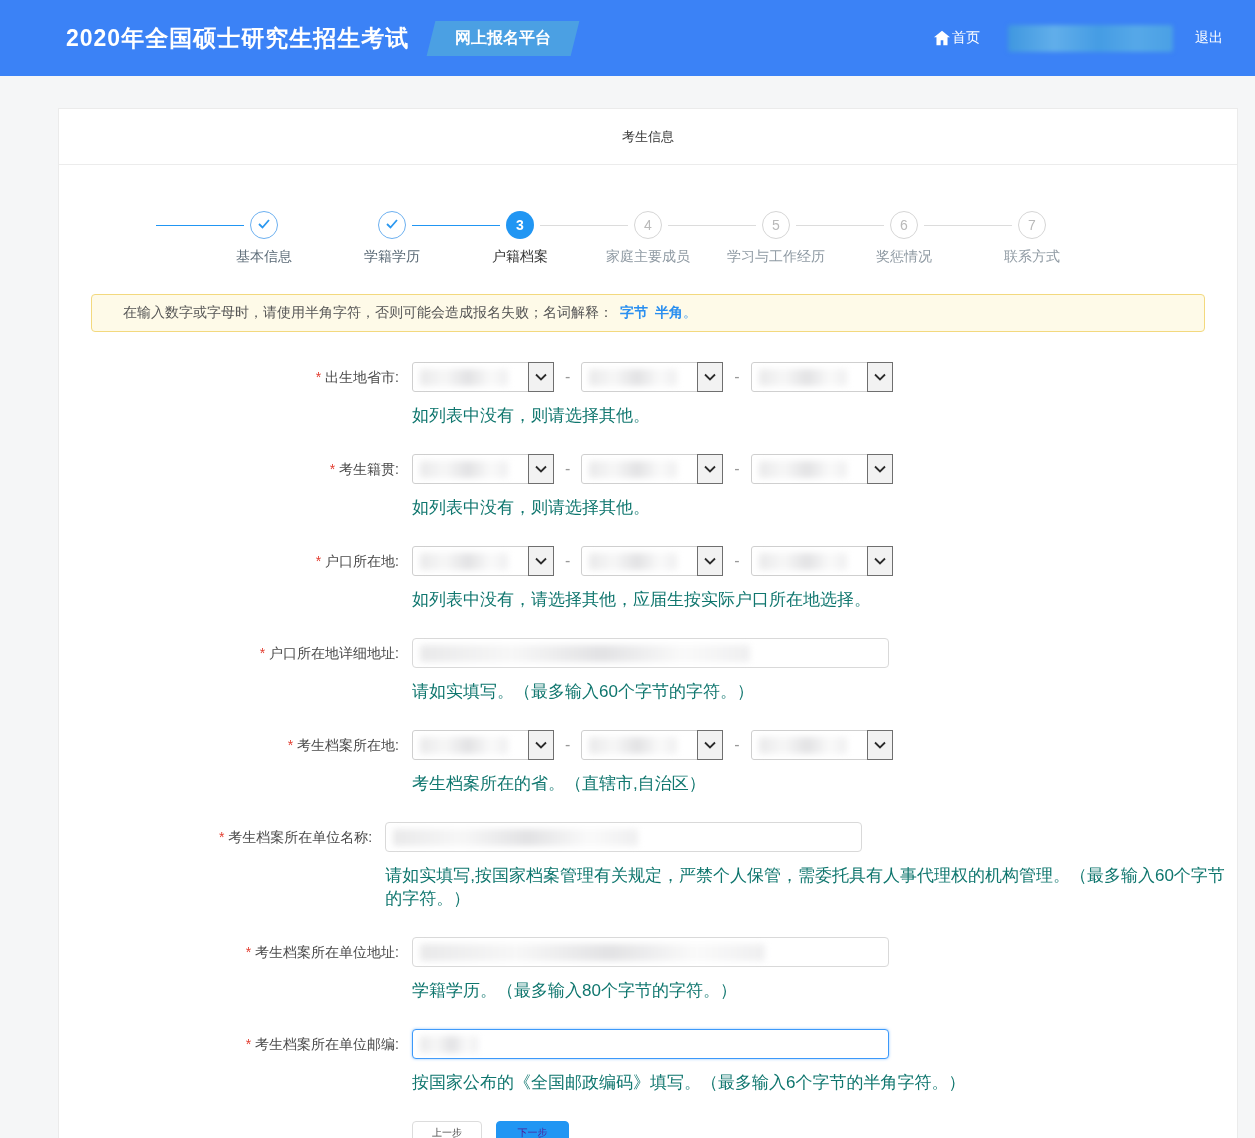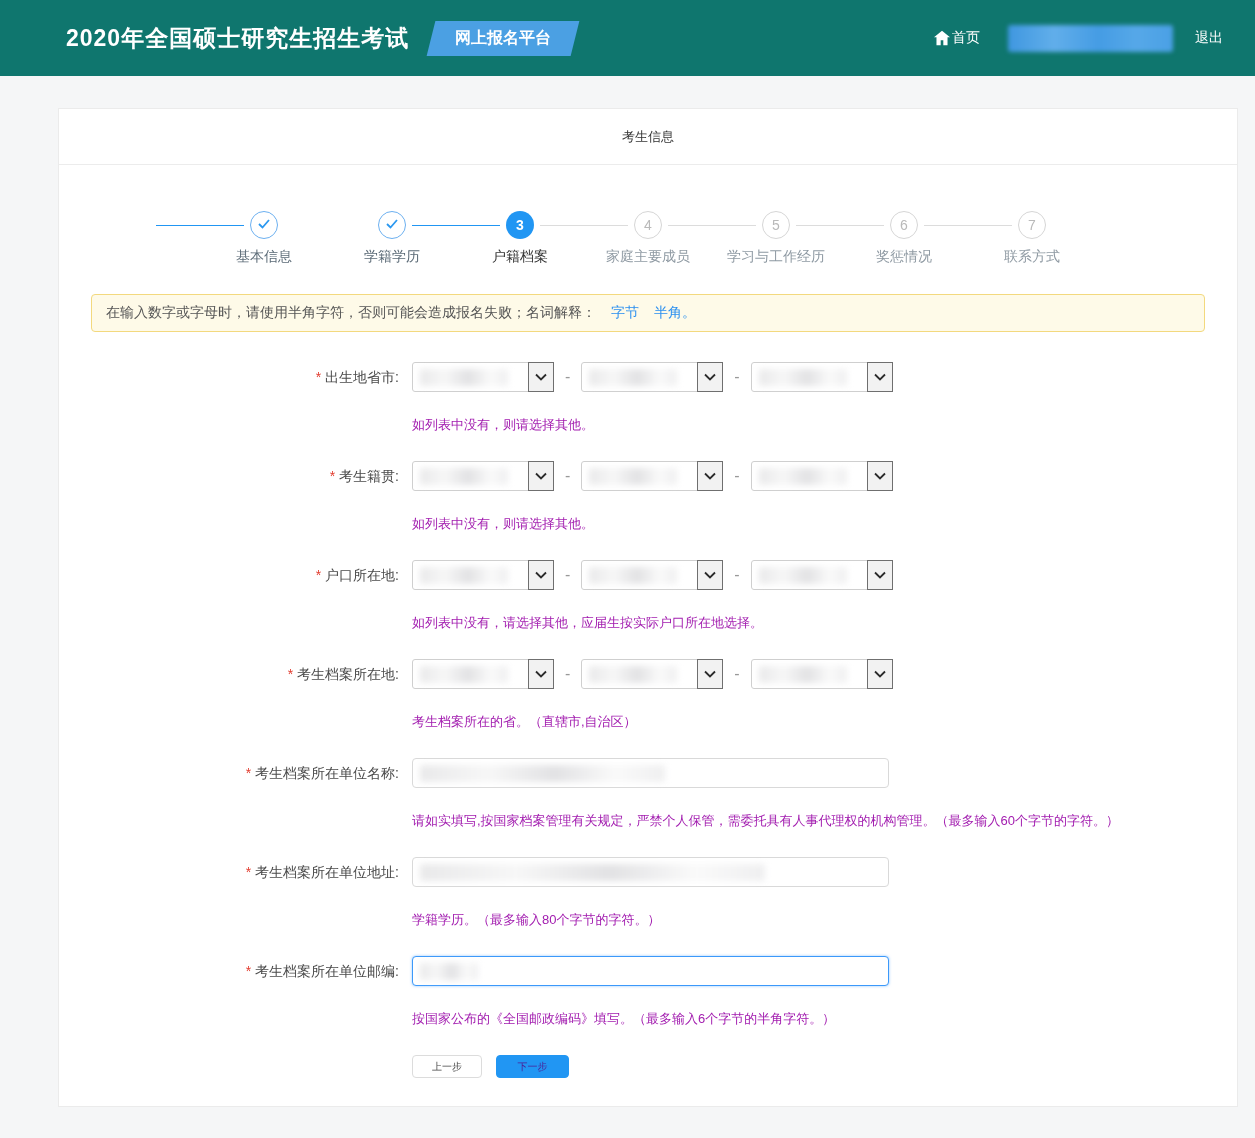--- a/index.html
+++ b/index.html
@@ -5,21 +5,21 @@
   * { box-sizing: border-box; margin: 0; padding: 0; }
   html,body { width: 1255px; height: 1138px; overflow: hidden; }
   body {
     background: #f5f6f7;
     font-family: "Liberation Sans", sans-serif;
     color: #444;
   }
 
   
   .header {
-    height: 76px; background: #0f766e;
+    height: 76px; background: #3b82f6;
     display: flex; align-items: center;
   }
   .header-title {
     margin-left: 66px; color: #fff;
     font-size: 23px; font-weight: bold; letter-spacing: 1px;
   }
   .badge {
     margin-left: 22px; background: #4ba0e3;
     transform: skewX(-14deg);
     padding: 7px 24px;
@@ -72,24 +72,24 @@
     position: absolute; left: -44px; top: 14px;
     width: 88px; height: 1px;
   }
   .line.blue { background: #2196f3; }
   .line.gray { background: #dcdcdc; }
 
   
   .notice {
     margin: 28px 32px 0; height: 38px;
     background: #fefae8; border: 1px solid #f3d97e; border-radius: 4px;
-    display: flex; align-items: center; padding: 0 14px;
+    display: flex; align-items: center; padding: 0 31px;
     font-size: 14px; color: #555;
   }
-  .notice a { color: #2a8ff0; text-decoration: none; margin-left: 15px; cursor: pointer; }
+  .notice a { color: #2a8ff0; text-decoration: none; margin-left: 7px; cursor: pointer; font-weight: bold; }
   .notice .suffix { color: #2a8ff0; }
 
   
   .form { margin-top: 30px; }
   .row { display: flex; margin-bottom: 27px; }
   .label-col {
     width: 340px; margin-right: 13px; text-align: right;
     padding-top: 7px; font-size: 14px; color: #4a4a4a;
   }
   .req { color: #e23c2f; margin-right: 4px; }
@@ -115,21 +115,21 @@
   }
   .sel .blur-smudge { width: 88px; }
   .text-input {
     position: relative; width: 477px; height: 30px;
     border: 1px solid #d9d9d9; border-radius: 4px; background: #fff;
   }
   .text-input.focused {
     border-color: #3c99fa;
     box-shadow: 0 0 3px rgba(61,153,250,.55);
   }
-  .hint { margin-top: 24px; font-size: 13px; color: #a21caf; }
+  .hint { margin-top: 12px; font-size: 17px; color: #0f766e; }
 
   
   .btn-row { margin: 22px 0 0 353px; display: flex; gap: 14px; }
   .btn {
     height: 23px; border-radius: 4px; font-size: 10px;
     display: flex; align-items: center; justify-content: center;
     cursor: pointer; font-family: inherit;
   }
   .btn-prev { width: 70px; background: #fff; border: 1px solid #dcdcdc; color: #444; }
   .btn-next { width: 73px; background: #2196f3; border: 1px solid #2196f3; color: #4c1d95; text-align: right; }
@@ -315,20 +315,29 @@
                 <svg width="12" height="8" viewBox="0 0 12 8">
                   <polyline points="1,1.5 6,6.5 11,1.5" fill="none" stroke="#2b2b2b" stroke-width="1.8"></polyline>
                 </svg>
               </div>
           </div>
         </div>
         <div class="hint">如列表中没有，请选择其他，应届生按实际户口所在地选择。</div>
       </div>
     </div>
 
+    <div class="row">
+      <div class="label-col"><span class="req">*</span><span>户口所在地详细地址:</span></div>
+      <div class="control-col">
+        <div class="text-input">
+          <div class="blur-smudge" style="width:330px"></div>
+        </div>
+        <div class="hint">请如实填写。（最多输入60个字节的字符。）</div>
+      </div>
+    </div>
 
     <div class="row">
       <div class="label-col"><span class="req">*</span><span>考生档案所在地:</span></div>
       <div class="control-col">
         <div class="selects-line">
           <div class="sel">
             <div class="blur-smudge"></div>
             <div class="sel-arrow">
                 <svg width="12" height="8" viewBox="0 0 12 8">
                   <polyline points="1,1.5 6,6.5 11,1.5" fill="none" stroke="#2b2b2b" stroke-width="1.8"></polyline>

